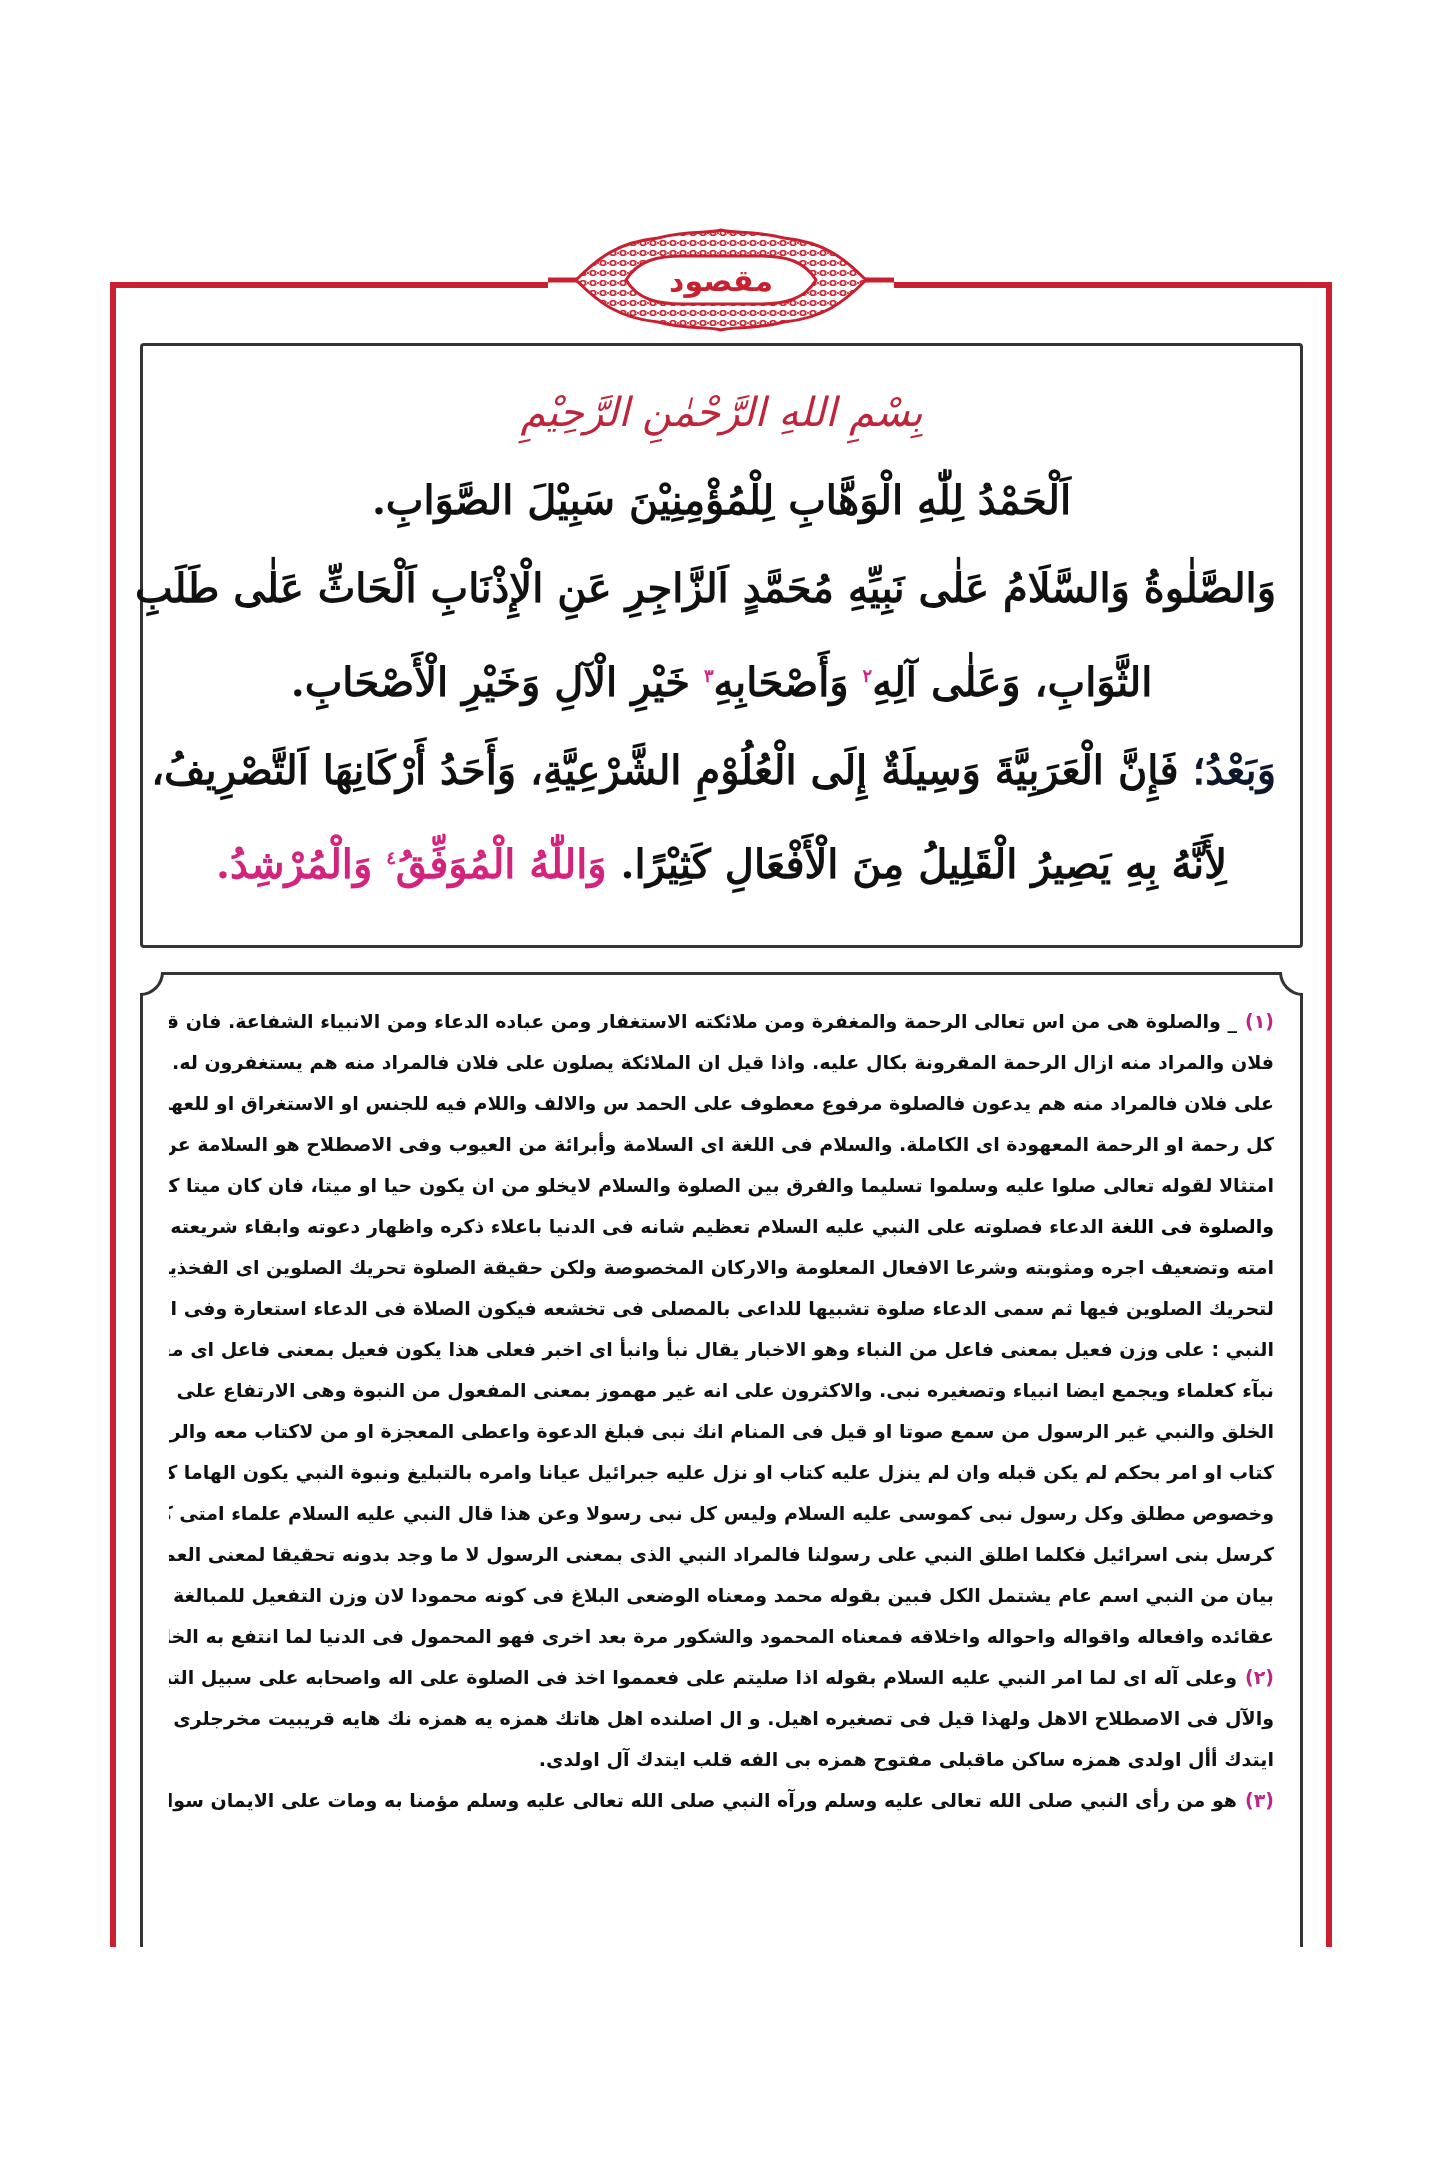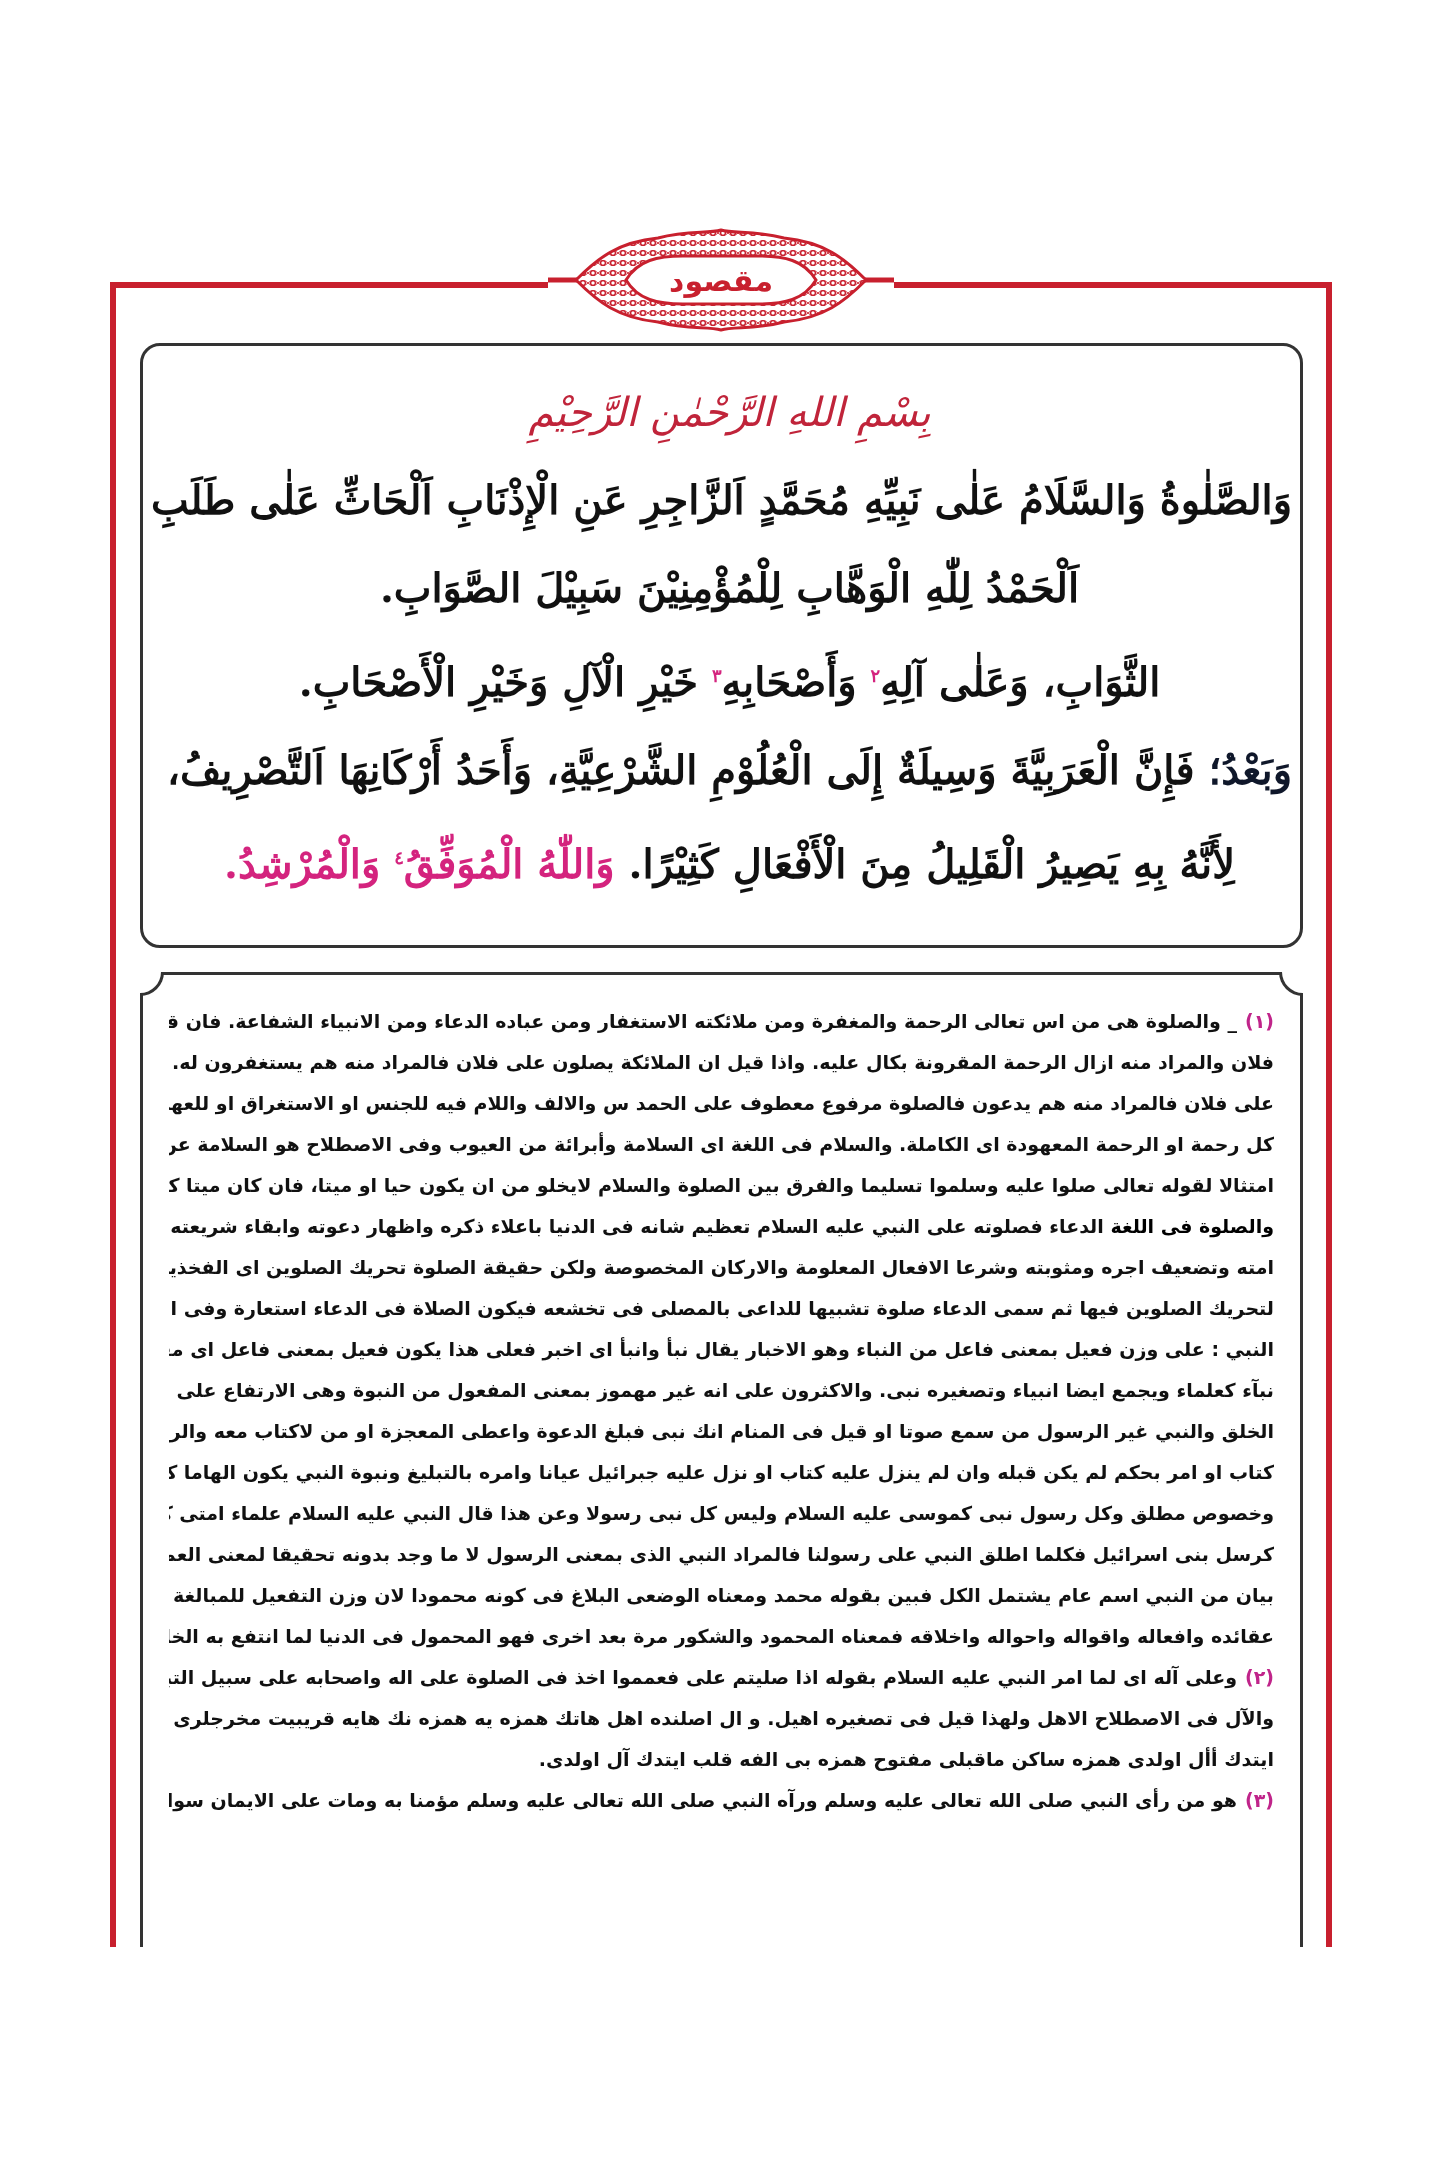--- a/index.html
+++ b/index.html
@@ -60,23 +60,23 @@
   }
 
   
   .main-box {
     position: absolute;
     left: 140px;
     top: 343px;
     width: 1163px;
     height: 605px;
     border: 3px solid #333333;
-    border-radius: 20px;
-    box-sizing: border-box;
-    padding: 28px 8px 20px 24px;
+    border-radius: 4px;
+    box-sizing: border-box;
+    padding: 28px 24px 20px 24px;
     direction: rtl;
     text-align: center;
   }
   .bismillah {
     font-family: "DejaVu Serif", serif;
     font-size: 40px;
     color: #c0243a;
     font-style: italic;
     margin: 8px 0 14px 0;
     letter-spacing: 1px;
@@ -186,23 +186,23 @@
       <line x1="316" y1="52" x2="346" y2="52" stroke="#c8202e" stroke-width="5"></line>
       <path d="M28 52 C 50 30, 70 14, 110 10 C 140 2, 160 6, 173 2 C 186 6, 206 2, 236 10 C 276 14, 296 30, 318 52 C 296 74, 276 90, 236 94 C 206 102, 186 98, 173 102 C 160 98, 140 102, 110 94 C 70 90, 50 74, 28 52 Z" fill="url(#orn)" stroke="#c8202e" stroke-width="3"></path>
       <path d="M78 52 C 90 32, 110 28, 135 28 L 211 28 C 236 28, 256 32, 268 52 C 256 72, 236 76, 211 76 L 135 76 C 110 76, 90 72, 78 52 Z" fill="#ffffff" stroke="#c8202e" stroke-width="3"></path>
     </svg>
     <span class="header-title">مقصود</span>
   </div>
 
   <div class="main-box">
     <div class="bismillah">بِسْمِ اللهِ الرَّحْمٰنِ الرَّحِيْمِ</div>
 
+    <p class="main-line">اَلْحَمْدُ لِلّٰهِ الْوَهَّابِ لِلْمُؤْمِنِيْنَ سَبِيْلَ الصَّوَابِ.</p>
+
     <p class="main-line justify">وَالصَّلٰوةُ وَالسَّلَامُ عَلٰى نَبِيِّهِ مُحَمَّدٍ اَلزَّاجِرِ عَنِ الْإِذْنَابِ اَلْحَاثِّ عَلٰى طَلَبِ</p>
-
-    <p class="main-line">اَلْحَمْدُ لِلّٰهِ الْوَهَّابِ لِلْمُؤْمِنِيْنَ سَبِيْلَ الصَّوَابِ.</p>
 
     <p class="main-line">
       <span>الثَّوَابِ، وَعَلٰى آلِهِ</span><sup class="sup-num">٢</sup>
       <span>وَأَصْحَابِهِ</span><sup class="sup-num">٣</sup>
       <span>خَيْرِ الْآلِ وَخَيْرِ الْأَصْحَابِ.</span>
     </p>
 
     <p class="main-line justify">
       <span class="red-word">وَبَعْدُ؛</span>
       <span>فَإِنَّ الْعَرَبِيَّةَ وَسِيلَةٌ إِلَى الْعُلُوْمِ الشَّرْعِيَّةِ، وَأَحَدُ أَرْكَانِهَا اَلتَّصْرِيفُ،</span>

